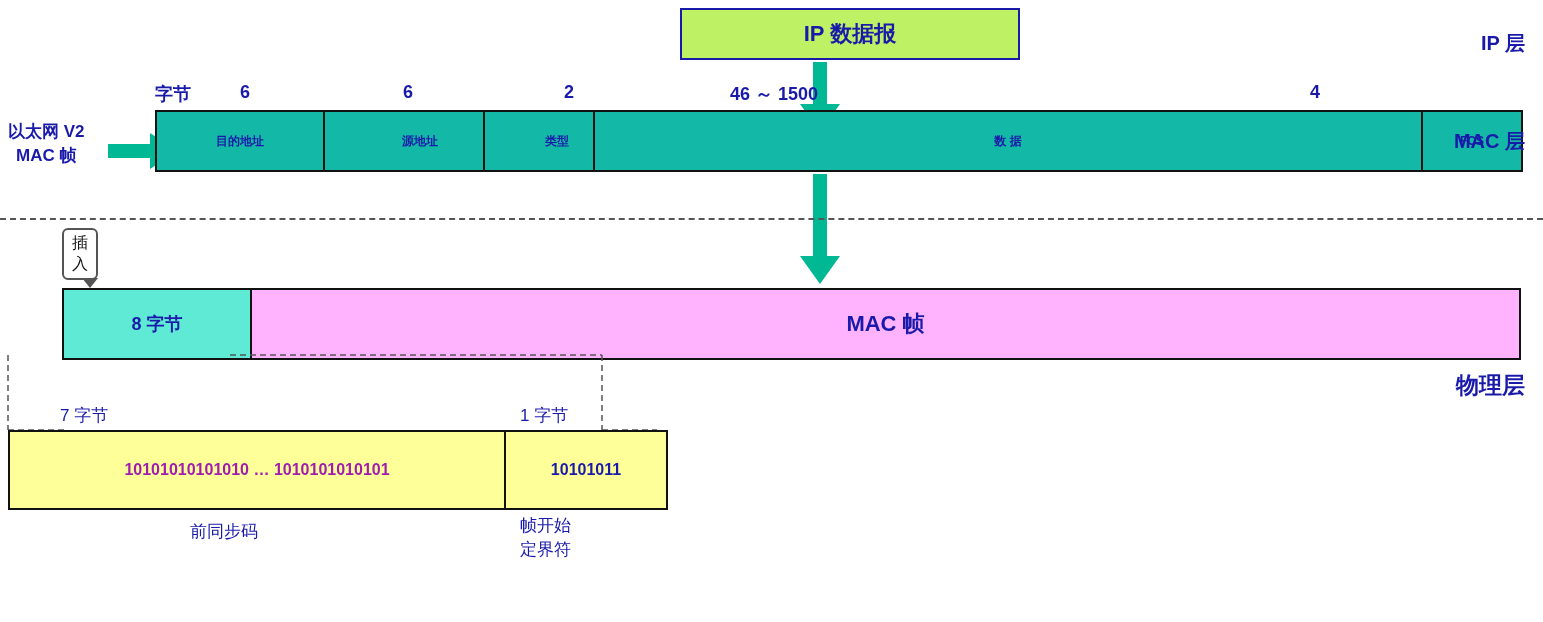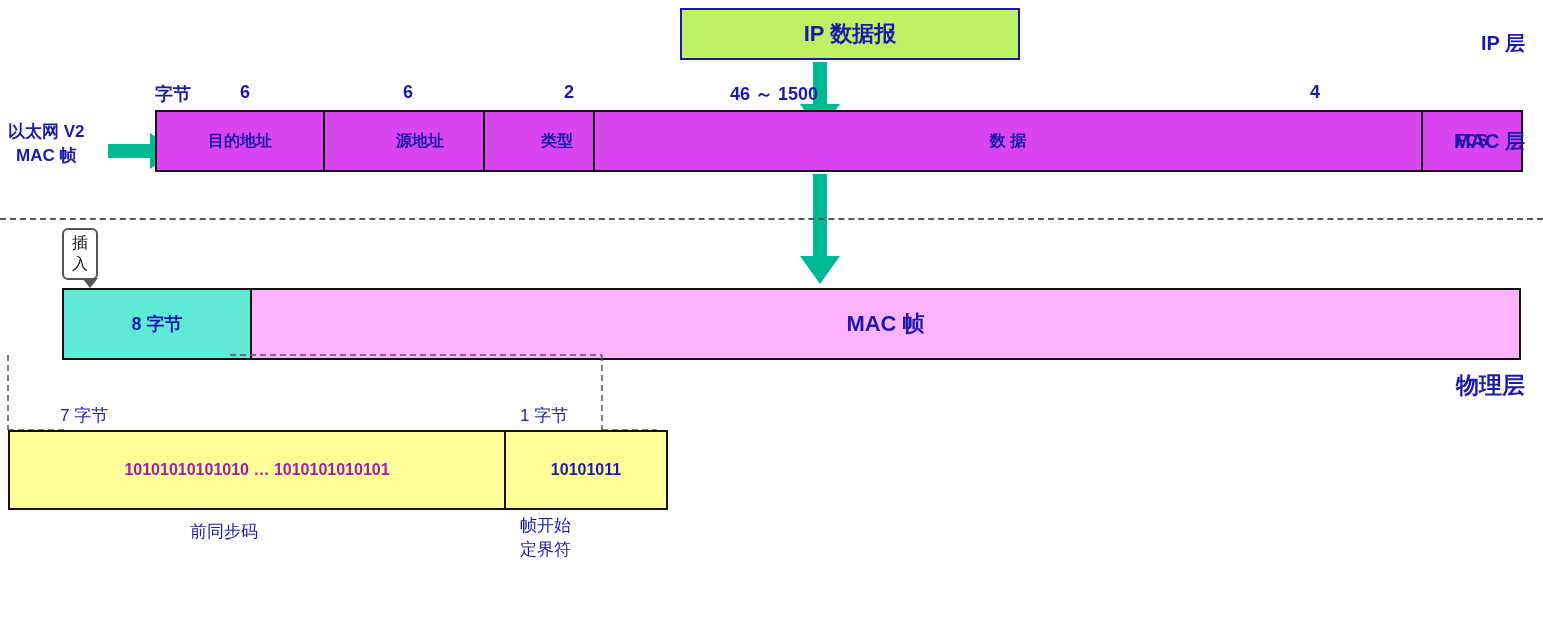--- a/index.html
+++ b/index.html
@@ -51,23 +51,23 @@
       right: 20px;
       height: 62px;
       display: flex;
     }
     .mac-cell {
       border: 2.5px solid #111;
       display: flex;
       align-items: center;
       justify-content: center;
       color: #1a1aaa;
-      font-size: 16px;
-      font-weight: bold;
-      background: #d946ef;
+      font-size: 12px;
+      font-weight: bold;
+      background: #14b8a6;
     }
     
     .mac-layer-label {
       position: absolute;
       top: 128px;
       right: 18px;
       color: #1a1aaa;
       font-size: 20px;
       font-weight: bold;
       text-align: center;

